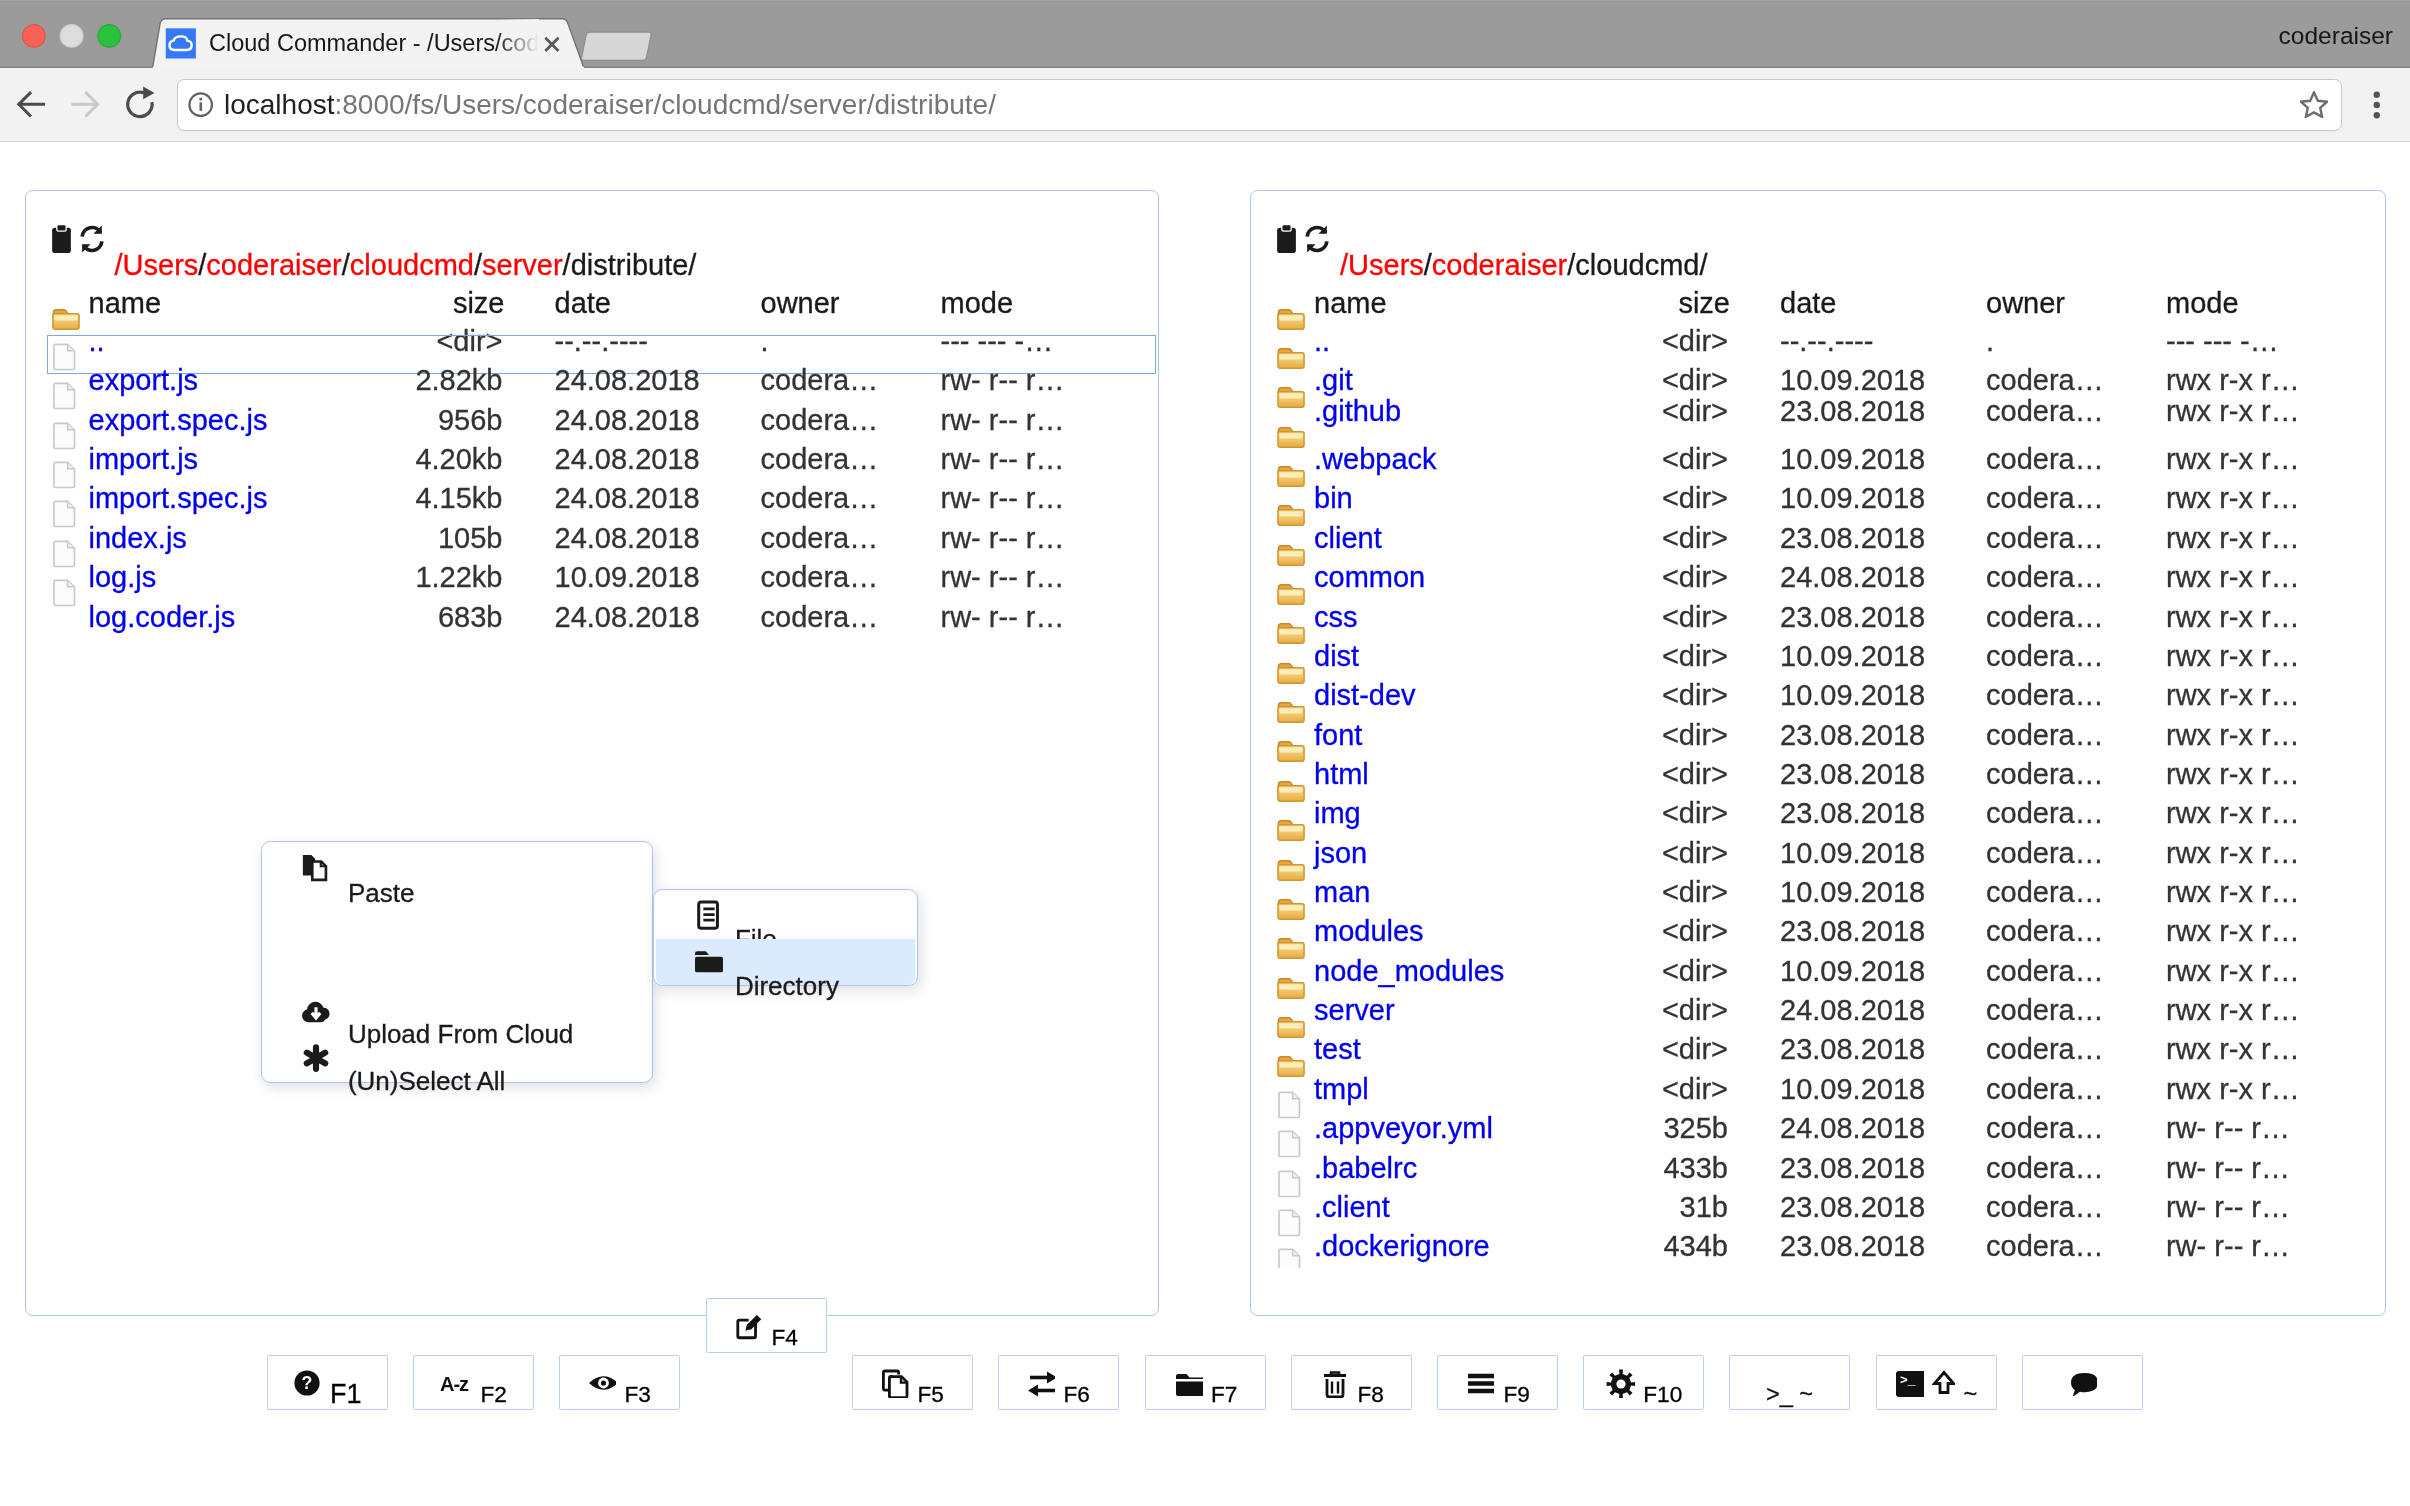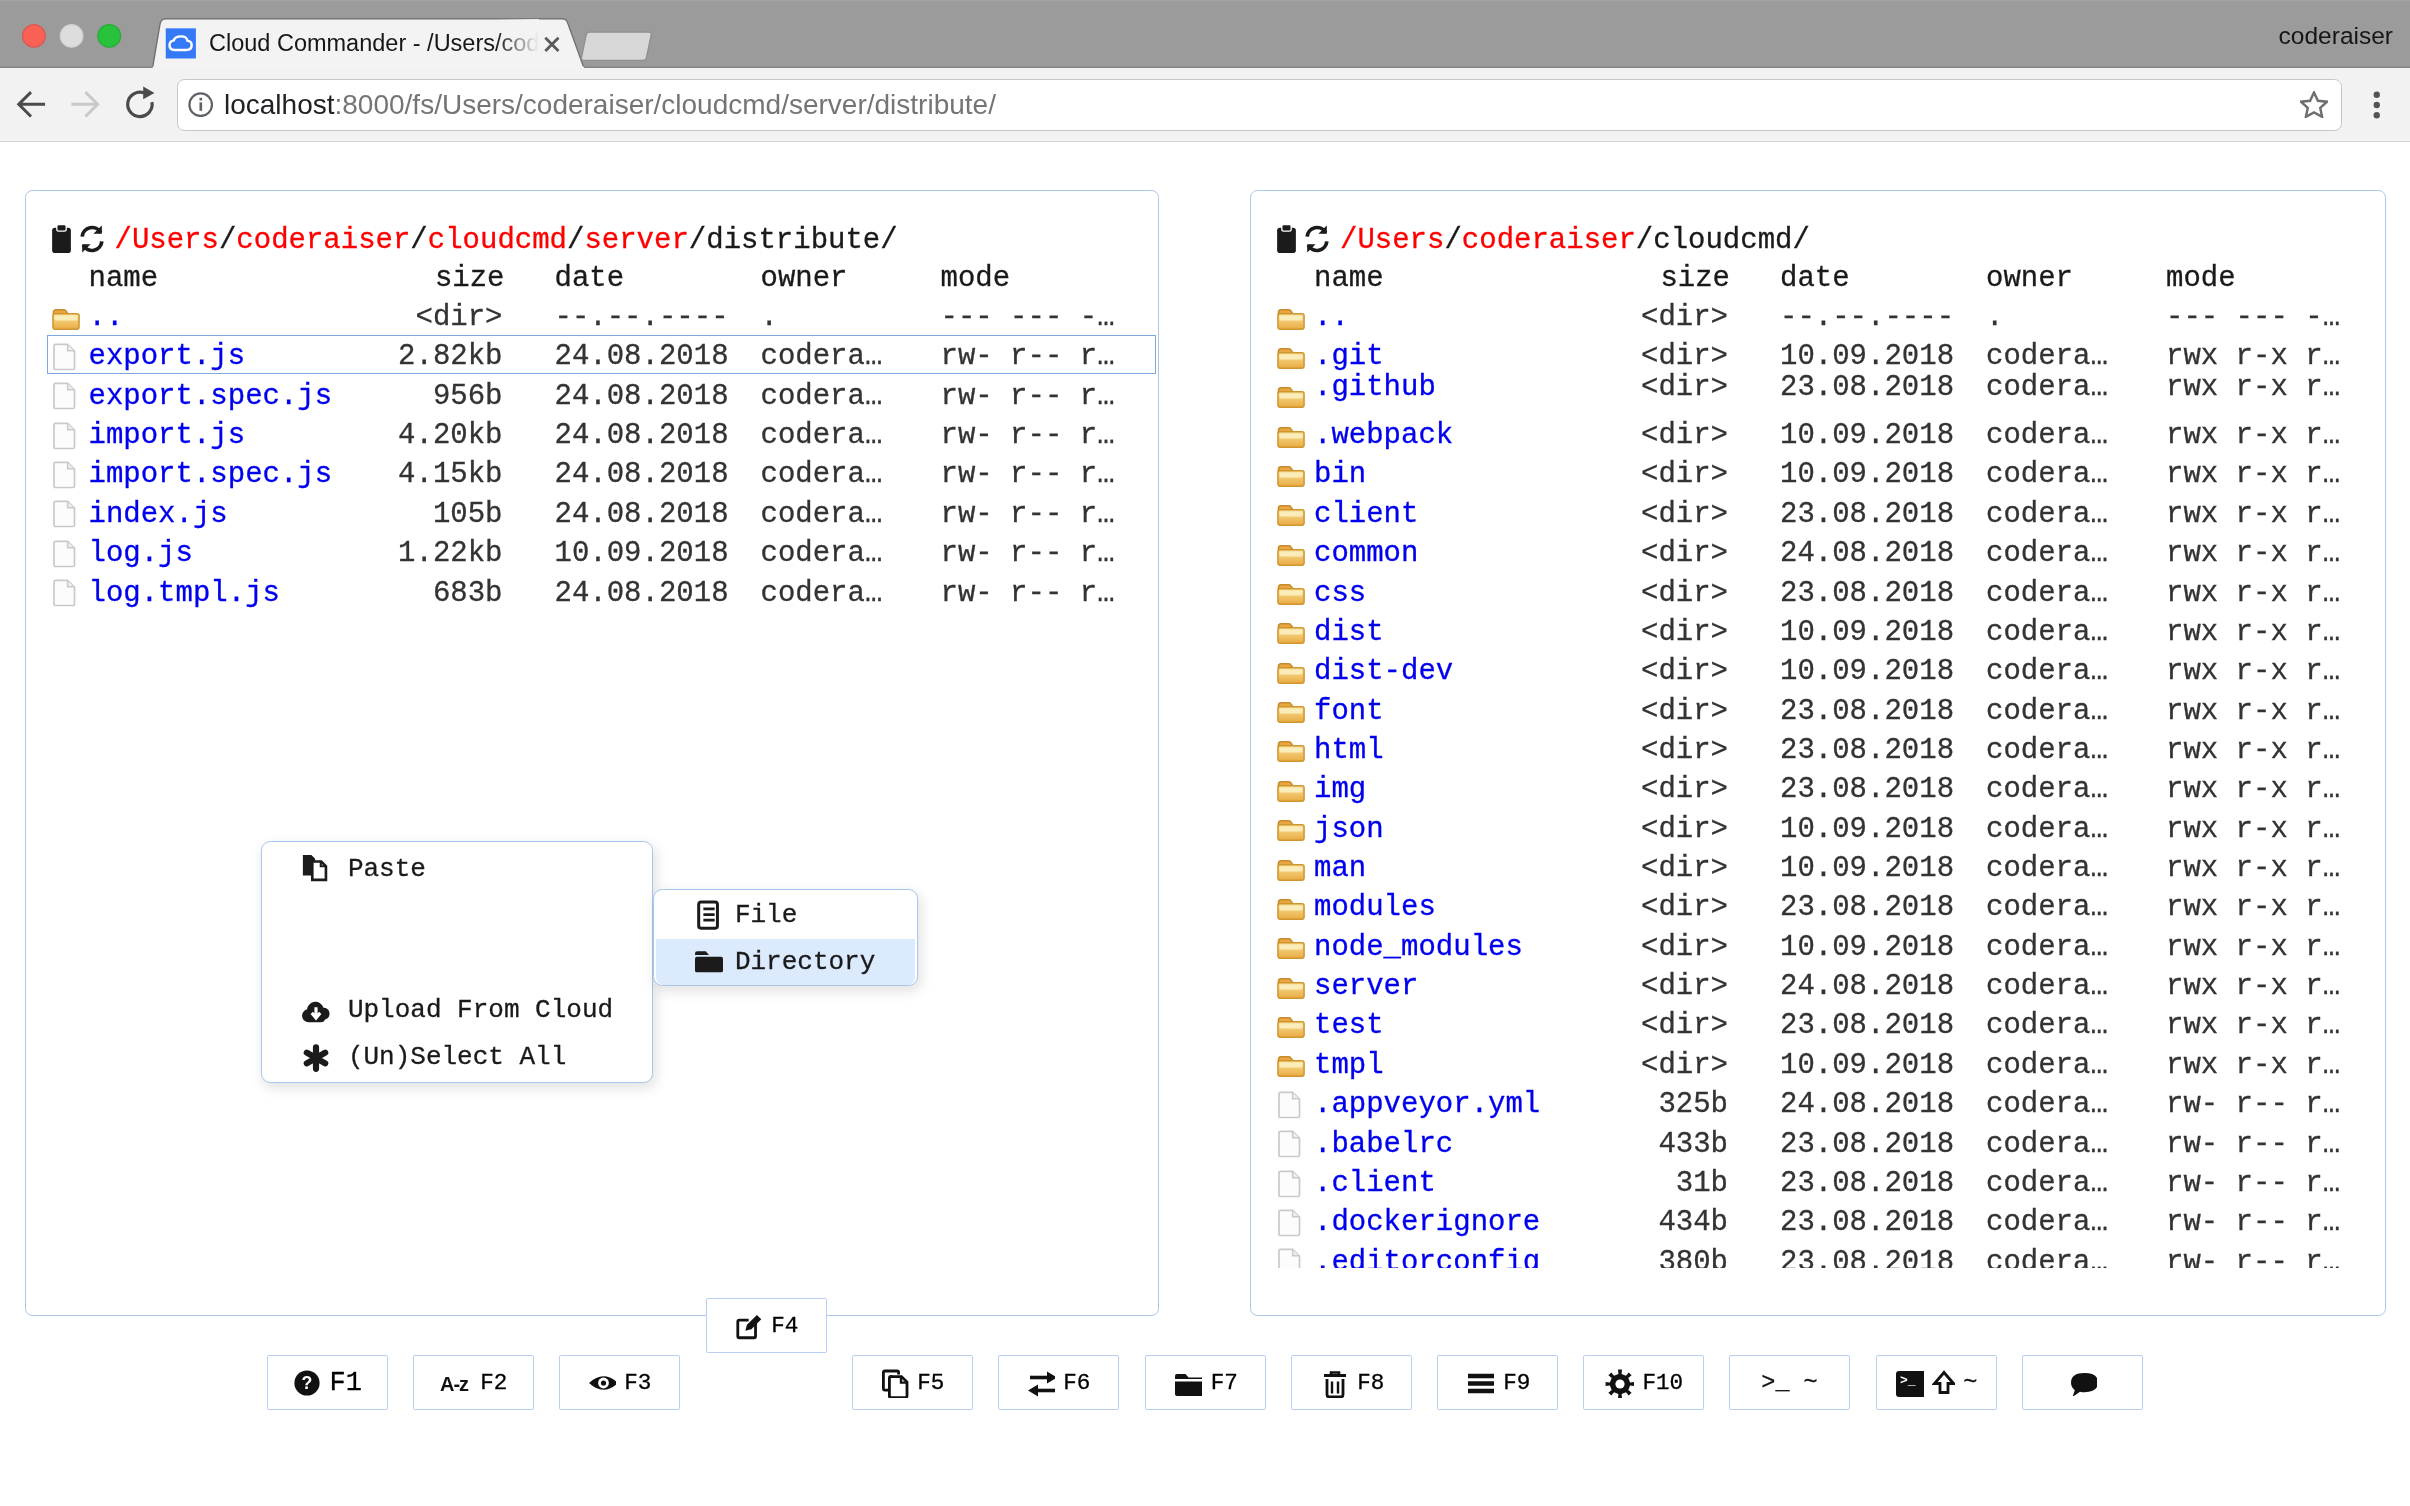--- a/index.html
+++ b/index.html
@@ -1,18 +1,18 @@
 <!DOCTYPE html>
 <html style="font-size:15px"><head>
 <meta charset="utf-8">
 <style>
   * { margin:0; padding:0; box-sizing:content-box; }
   html,body { width:2411px; height:1507px; background:#fff; overflow:hidden; }
   body { position:relative; font-family:'Liberation Sans',sans-serif; -webkit-font-smoothing:antialiased; }
-  .mono { font-family:Liberation Mono, monospace; -webkit-text-stroke:0.3px currentColor; }
+  .mono { font-family:Liberation Sans, sans-serif;margin-top:24px; -webkit-text-stroke:0.3px currentColor; }
   .panel { position:absolute; border:1.9px solid #abc7e8; border-radius:7.5px; background:#fff; box-sizing:border-box; }
   .hdr { position:absolute; left:0; width:100%; height:40px; line-height:40px; font-size:29px; color:#1a1a1a; }
   .row { position:absolute; left:0; width:100%; height:39px; line-height:39px; font-size:29px; color:#333; }
   .row a { color:#0000ee; text-decoration:none; }
   .red { color:#ff0000; }
   .blk { color:#1a1a1a; }
   .menu { position:absolute; background:#fff; border:1.9px solid #a9c6ed; border-radius:9.4px;
            box-sizing:border-box; box-shadow:2.8px 4.7px 13px rgba(0,0,0,0.12); }
   .fbtn { position:absolute; background:#fff; border:1.9px solid #b9cff2; box-sizing:border-box;
            display:flex; align-items:center; justify-content:center; gap:8.5px; border-radius:1.9px; }
@@ -159,21 +159,21 @@
         <span style="position:absolute;right:653px">1.22kb</span>
         <span style="position:absolute;left:529px">10.09.2018</span>
         <span style="position:absolute;left:735px">codera…</span>
         <span style="position:absolute;left:915px">rw- r-- r…</span>
       </div>
       <svg width="24.5" height="28" viewBox="0 0 26 30" style="position:absolute;left:26px;top:281px">
         <path d="M2 3 q0-1.6 1.6-1.6 h13 l7.4 7.4 v18 q0 1.6 -1.6 1.6 h-18.8 q-1.6 0 -1.6-1.6 z" fill="#fcfcfc" stroke="#c9c9c9" stroke-width="1.8"></path>
         <path d="M16.6 1.8 v6.6 h7" fill="#efefef" stroke="#c9c9c9" stroke-width="1.6"></path>
       </svg>
       <div class="mono row" style="top:276px">
-        <a style="position:absolute;left:63px">log.tmpl.js</a>
+        <a style="position:absolute;left:63px">log.coder.js</a>
         <span style="position:absolute;right:653px">683b</span>
         <span style="position:absolute;left:529px">24.08.2018</span>
         <span style="position:absolute;left:735px">codera…</span>
         <span style="position:absolute;left:915px">rw- r-- r…</span>
       </div>
     </div>
   </div>
 <div class="panel" style="left:1250px;top:190px;width:1136px;height:1126px">
     <div style="position:absolute;left:25.4px;top:33px;width:21px;height:30px"><svg width="21" height="30" viewBox="0 0 22 32" style="">
         <rect x="1" y="4" width="20" height="27" rx="3" fill="#1b1b1b"></rect>

